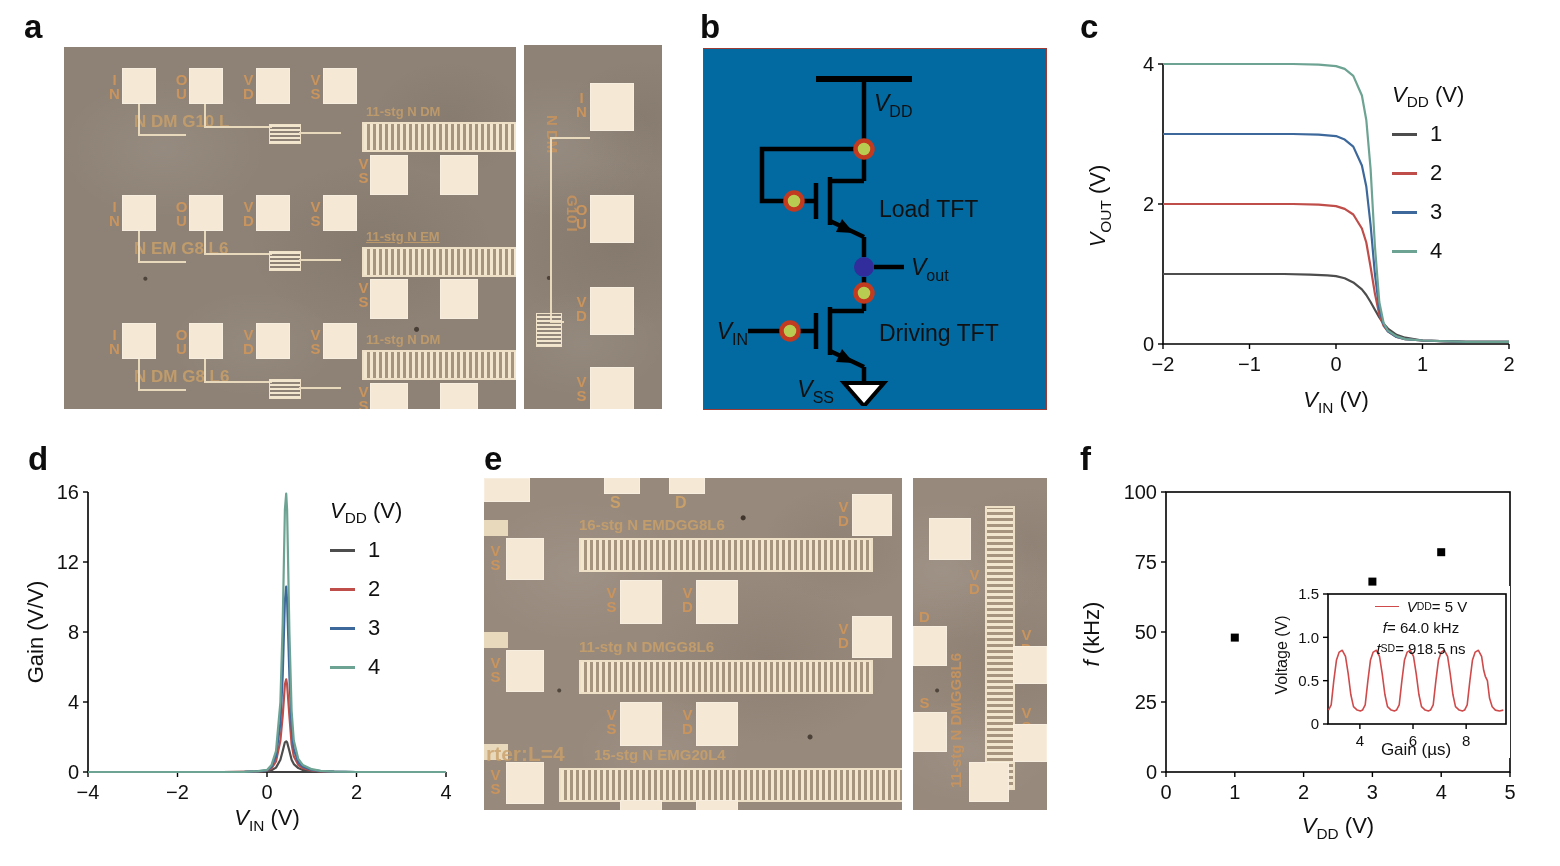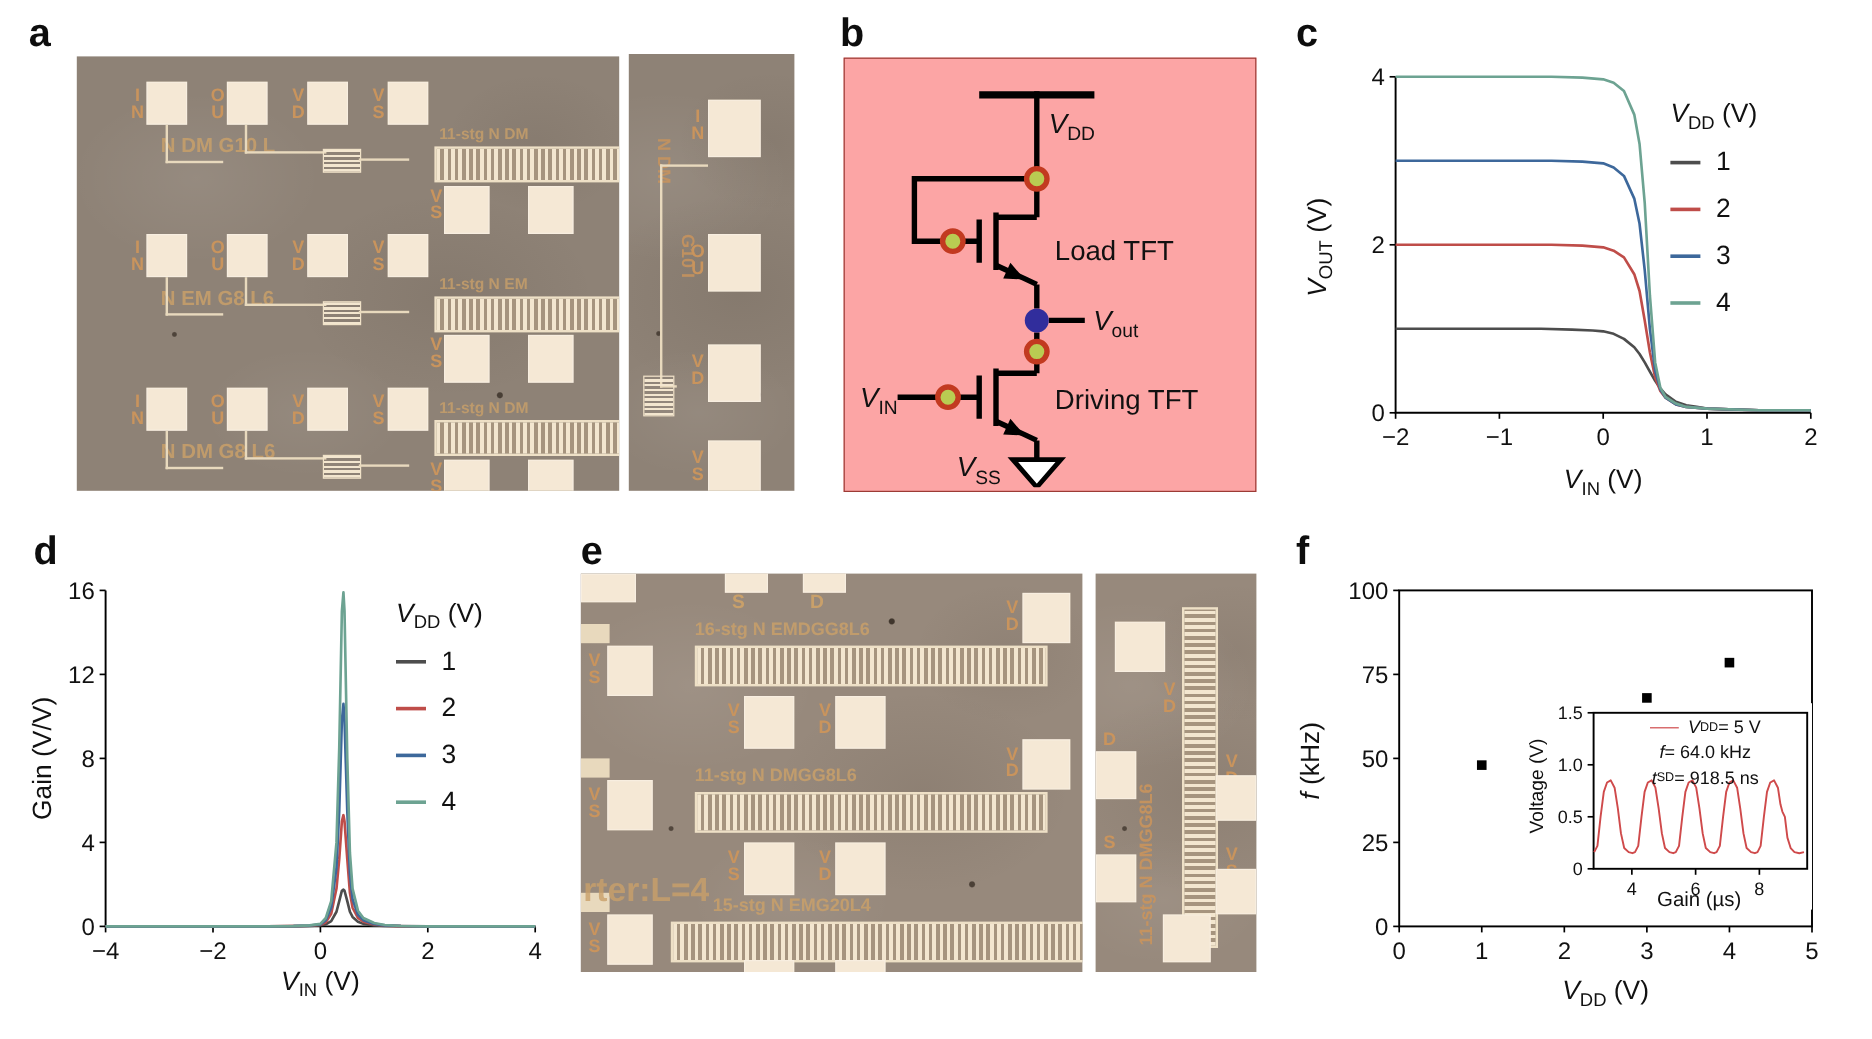--- a/index.html
+++ b/index.html
@@ -24,21 +24,21 @@
   .vtext{position:absolute;writing-mode:vertical-rl;font-weight:700;color:#c9945d;white-space:nowrap;}
   .vtext.up{transform:rotate(180deg);}
   .trace{position:absolute;background:#e8d9bd;}
   .osc{position:absolute;background:repeating-linear-gradient(90deg,#f3e6cf 0 3px,#a6947e 3px 6px);
        border:2px solid #eee0c6;}
   .oscv{position:absolute;background:repeating-linear-gradient(0deg,#f3e6cf 0 3px,#a6947e 3px 6px);
        border:2px solid #eee0c6;}
   .serp{position:absolute;background:repeating-linear-gradient(0deg,#f3e6cf 0 2px,transparent 2px 4px);
        border:1.5px solid #f0e2c8;}
   
-  .circuit-box{position:absolute;border:1.5px solid #9c3b35;background:#fca5a5;}
+  .circuit-box{position:absolute;border:1.5px solid #9c3b35;background:#0369a1;}
   
   svg.chart{position:absolute;overflow:visible;}
   svg text{font-family:"Liberation Sans",sans-serif;fill:#111;}
   .axlab{position:absolute;font-size:22px;white-space:nowrap;transform:translate(-50%,-50%);}
   .axlab.rot{transform:translate(-50%,-50%) rotate(-90deg);}
   .axlab.small{font-size:16px;}
   .axlab.med{font-size:17px;}
   sub{font-size:70%;}
   .legend{position:absolute;}
   .lg-title{font-size:22px;margin-bottom:10px;}
@@ -105,21 +105,21 @@
       <div class="trace" style="left: 140px; top: 334px; width: 68px; height: 2px;"></div>
       <div class="trace" style="left: 74px; top: 312px; width: 2px; height: 32px;"></div>
       <div class="trace" style="left: 74px; top: 342px; width: 48px; height: 2px;"></div>
       <div class="serp" style="left: 205px; top: 332px; width: 30px; height: 18px;"></div>
       <div class="trace" style="left: 235px; top: 340px; width: 42px; height: 2px;"></div>
       <div class="chiptxt" style="left: 302px; top: 57px; font-size: 13px; opacity: 0.8;">11-stg N DM</div>
       <div class="osc" style="left: 298px; top: 75px; width: 154px; height: 26px;"></div>
       <div class="vlab" style="left: 292px; top: 108px;">VS</div>
       <div class="pad" style="left: 306px; top: 108px; width: 38px; height: 40px;"></div>
       <div class="pad" style="left: 376px; top: 108px; width: 38px; height: 40px;"></div>
-      <div class="chiptxt" style="left: 302px; top: 182px; font-size: 13px; opacity: 0.8;">11-stg N EM</div>
+      <div class="chiptxt" style="left: 302px; top: 182px; font-size: 13px; opacity: 0.8; text-decoration: underline;">11-stg N EM</div>
       <div class="osc" style="left: 298px; top: 200px; width: 154px; height: 26px;"></div>
       <div class="vlab" style="left: 292px; top: 232px;">VS</div>
       <div class="pad" style="left: 306px; top: 232px; width: 38px; height: 40px;"></div>
       <div class="pad" style="left: 376px; top: 232px; width: 38px; height: 40px;"></div>
       <div class="chiptxt" style="left: 302px; top: 285px; font-size: 13px; opacity: 0.8;">11-stg N DM</div>
       <div class="osc" style="left: 298px; top: 303px; width: 154px; height: 26px;"></div>
       <div class="vlab" style="left: 292px; top: 336px;">VS</div>
       <div class="pad" style="left: 306px; top: 336px; width: 38px; height: 40px;"></div>
       <div class="pad" style="left: 376px; top: 336px; width: 38px; height: 40px;"></div>
     </div>
@@ -301,21 +301,21 @@
       <div class="vlab" style="left: 352px; top: 142px;">VD</div>
       <div class="pad" style="left: 368px; top: 138px; width: 40px; height: 42px;"></div>
       <div class="vlab" style="left: 120px; top: 228px;">VS</div>
       <div class="pad" style="left: 136px; top: 224px; width: 42px; height: 44px;"></div>
       <div class="vlab" style="left: 196px; top: 228px;">VD</div>
       <div class="pad" style="left: 212px; top: 224px; width: 42px; height: 44px;"></div>
       <div class="chiptxt" style="left: 110px; top: 268px; font-size: 15px; opacity: 0.85;">15-stg N EMG20L4</div>
       <div class="osc" style="left: 75px; top: 290px; width: 343px; height: 30px;"></div>
       <div class="pad" style="left: 136px; top: 322px; width: 42px; height: 20px;"></div>
       <div class="pad" style="left: 212px; top: 322px; width: 42px; height: 20px;"></div>
-      <div class="chiptxt" style="left: 2px; top: 248px; font-size: 28px; opacity: 0.8;">rter:L=4</div>
+      <div class="chiptxt" style="left: 2px; top: 264px; font-size: 21px; opacity: 0.8;">rter:L=4</div>
     </div>
   <div class="micro lighter" id="eStrip" style="left:913px;top:478px;width:134px;height:332px">
       <div class="oscv" style="left: 72px; top: 28px; width: 26px; height: 280px;"></div>
       <div class="pad" style="left: 16px; top: 40px; width: 42px; height: 42px;"></div>
       <div class="vlab" style="left: 54px; top: 88px;">VD</div>
       <div class="vtext up" style="left: 34px; top: 90px; font-size: 15px; opacity: 0.9; height: 220px;">11-stg N DMGG8L6</div>
       <div class="vlab" style="left: 4px; top: 130px;">D</div>
       <div class="pad" style="left: 0px; top: 148px; width: 34px; height: 40px;"></div>
       <div class="vlab" style="left: 4px; top: 216px;">S</div>
       <div class="pad" style="left: 0px; top: 234px; width: 34px; height: 40px;"></div>

